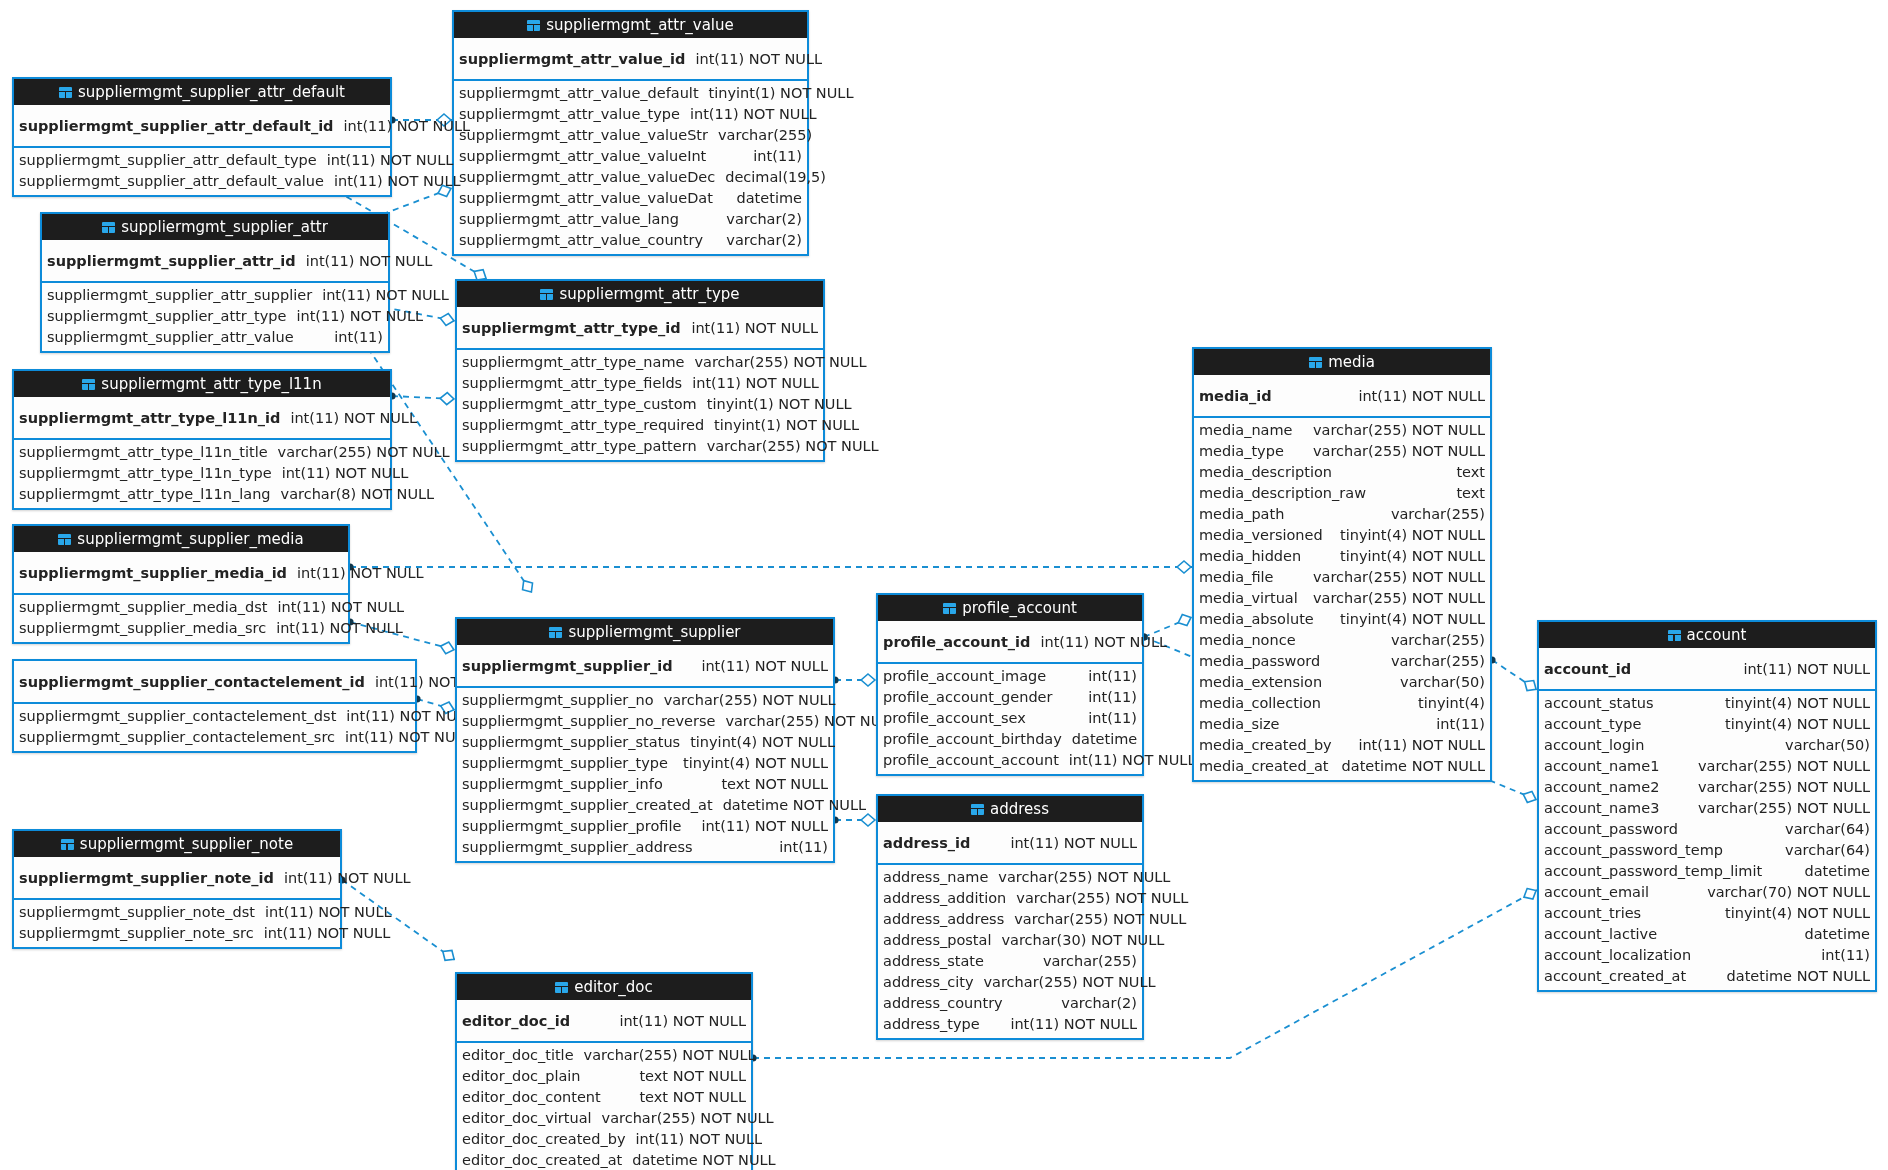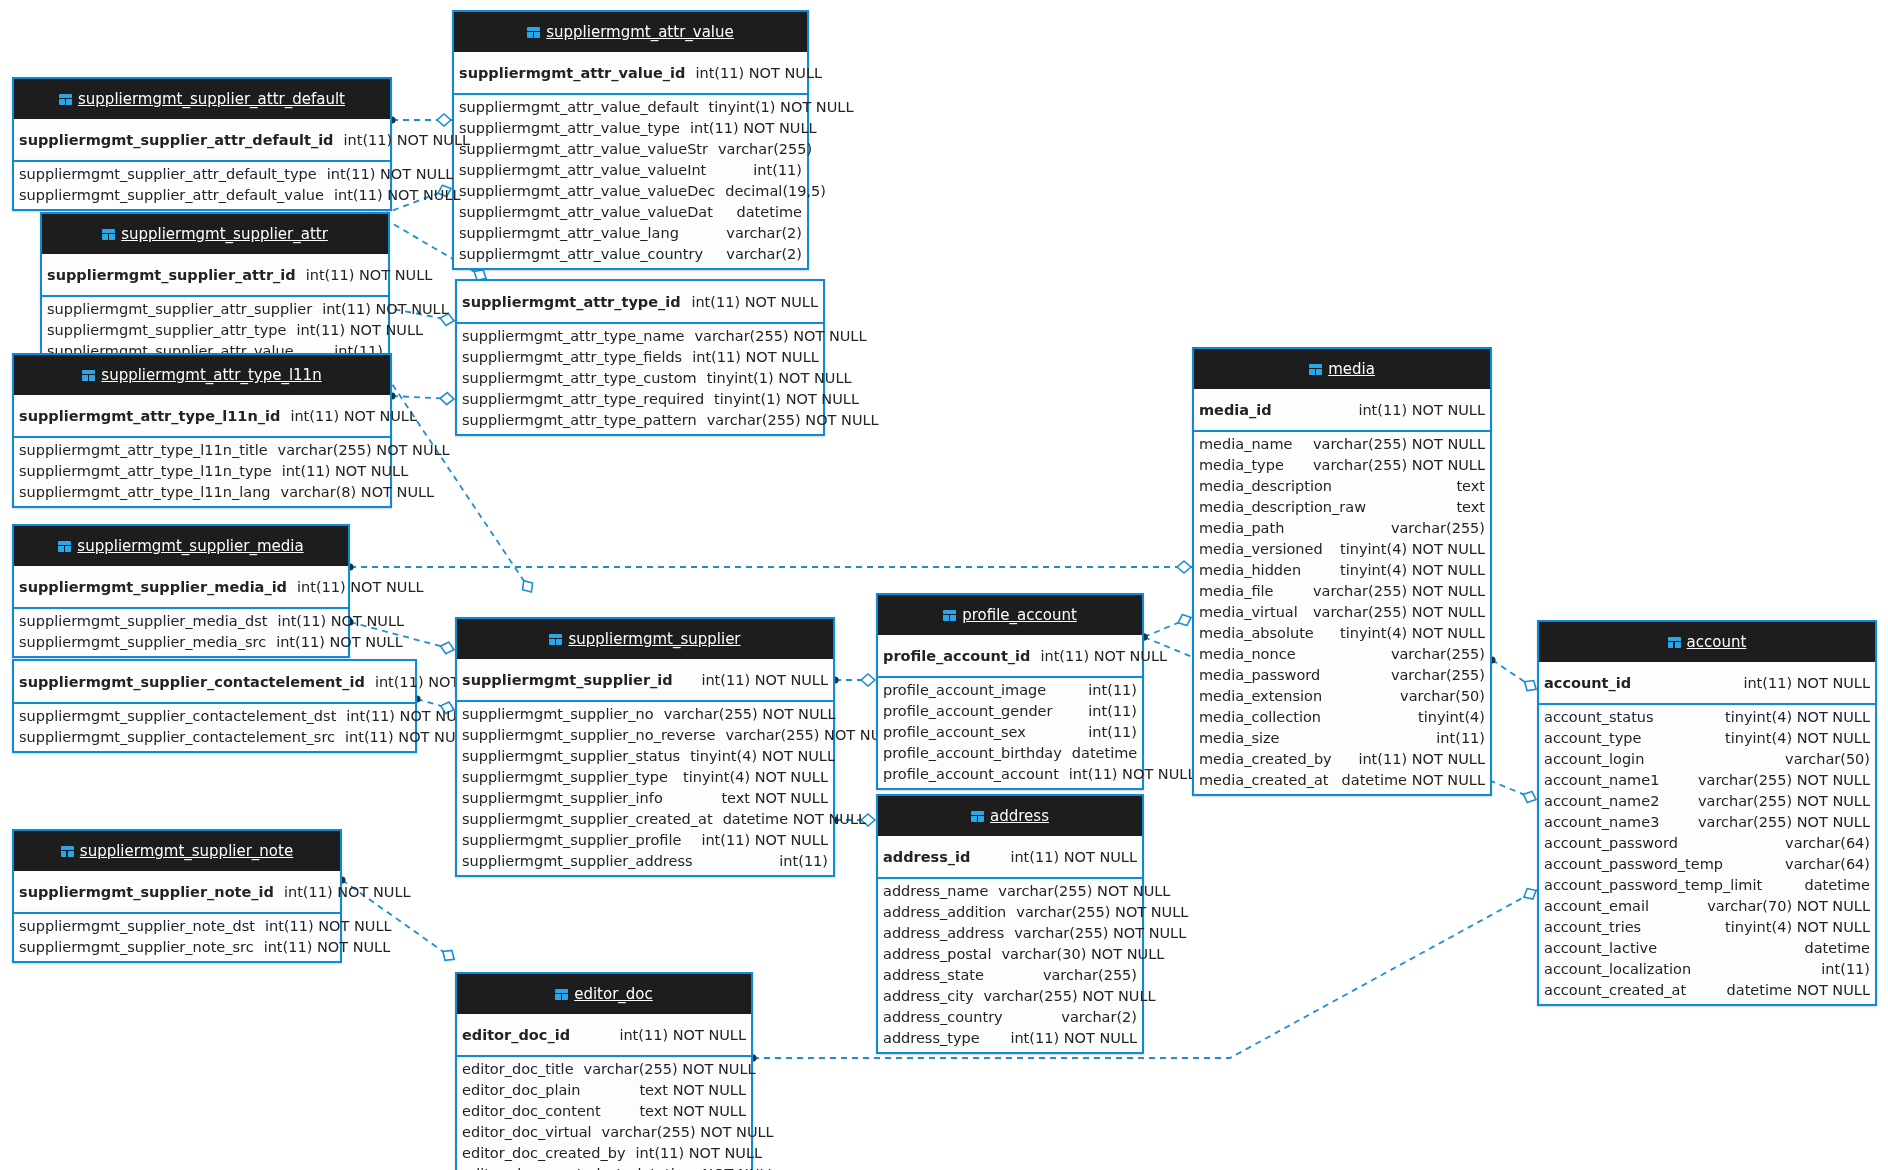--- a/index.html
+++ b/index.html
@@ -15,28 +15,27 @@
     position:absolute;
     border:2px solid #0d8bd9;
     background:#fdfdfd;
     box-sizing:border-box;
     box-shadow:0 1px 2px rgba(0,0,0,.18);
   }
   .tbl-title{
     background:#1d1d1d;
     color:#ffffff;
     font-size:15px;
-    height:40px;
+    height:26px;
     line-height:26px;
     text-align:center;
     white-space:nowrap;
     display:flex;align-items:center;justify-content:center;gap:6px;
     padding:0 6px;
     box-sizing:border-box;
-    text-decoration:underline;
   }
   .tbl-icon{
     display:inline-block;width:13px;height:11px;position:relative;flex:0 0 auto;
     background:#29a7ea;border-radius:1px;
   }
   .tbl-icon::before{
     content:"";position:absolute;left:0;top:4px;width:13px;height:1.5px;background:#1d1d1d;
   }
   .tbl-icon::after{
     content:"";position:absolute;left:5.5px;top:4px;width:1.5px;height:7px;background:#1d1d1d;
@@ -199,21 +198,21 @@
         <div class="row">
           <span class="col-name">suppliermgmt_supplier_attr_type</span>
           <span class="col-type">int(11) NOT NULL</span>
         </div>
         <div class="row">
           <span class="col-name">suppliermgmt_supplier_attr_value</span>
           <span class="col-type">int(11)</span>
         </div>
       </div>
     </div>
-    <div class="table" style="left: 12px; top: 353px; width: 380px;">
+    <div class="table" style="left: 12px; top: 369px; width: 380px;">
       <div class="tbl-title">
         <span class="tbl-icon"></span>
         <span>suppliermgmt_attr_type_l11n</span>
       </div>
       <div class="pk-row">
         <div class="row">
           <span class="col-name">suppliermgmt_attr_type_l11n_id</span>
           <span class="col-type">int(11) NOT NULL</span>
         </div>
       </div>
@@ -288,20 +287,24 @@
           <span class="col-name">suppliermgmt_supplier_note_dst</span>
           <span class="col-type">int(11) NOT NULL</span>
         </div>
         <div class="row">
           <span class="col-name">suppliermgmt_supplier_note_src</span>
           <span class="col-type">int(11) NOT NULL</span>
         </div>
       </div>
     </div>
     <div class="table" style="left: 455px; top: 279px; width: 370px;">
+      <div class="tbl-title">
+        <span class="tbl-icon"></span>
+        <span>suppliermgmt_attr_type</span>
+      </div>
       <div class="pk-row">
         <div class="row">
           <span class="col-name">suppliermgmt_attr_type_id</span>
           <span class="col-type">int(11) NOT NULL</span>
         </div>
       </div>
       <div class="body-rows">
         <div class="row">
           <span class="col-name">suppliermgmt_attr_type_name</span>
           <span class="col-type">varchar(255) NOT NULL</span>

